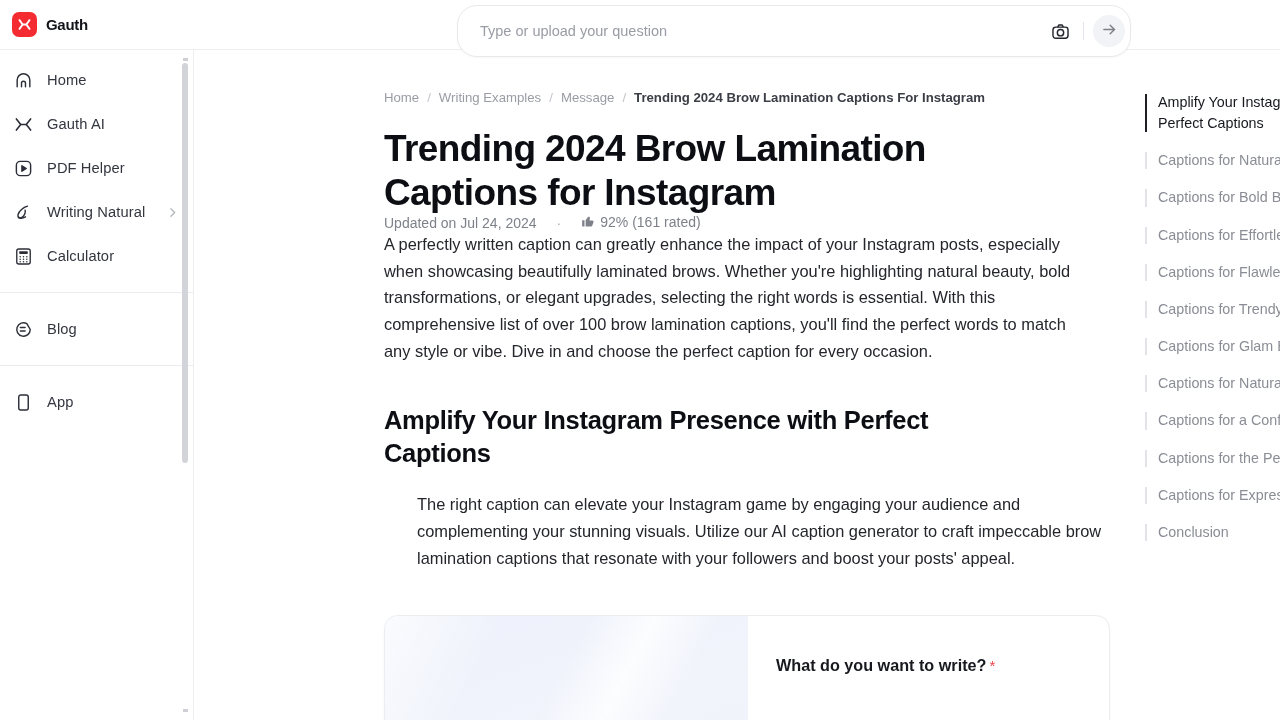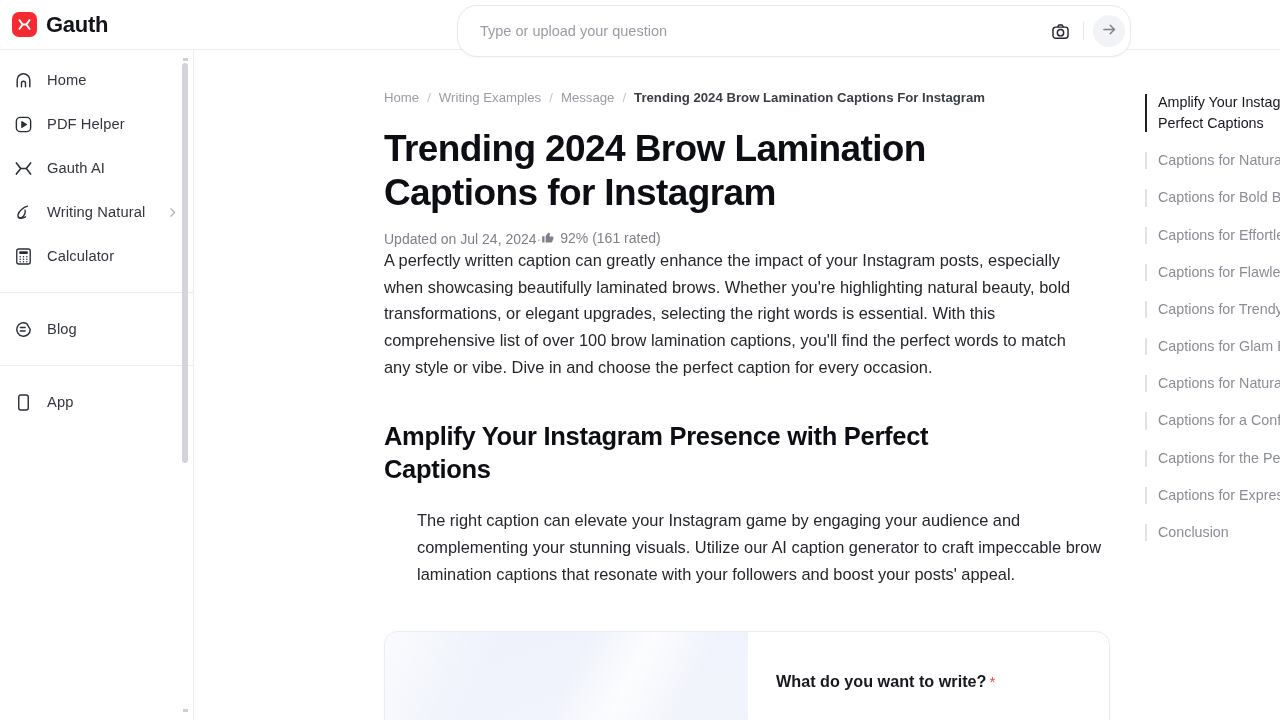--- a/index.html
+++ b/index.html
@@ -26,21 +26,21 @@
     height: 50px;
   }
   .brand-mark {
     width: 25px; height: 25px;
     border-radius: 7px;
     background: #f42b31;
     display: flex; align-items: center; justify-content: center;
     flex: 0 0 auto;
   }
   .brand-name {
-    font-size: 22px; font-weight: 700; color: #12141a;
+    font-size: 15px; font-weight: 700; color: #12141a;
     letter-spacing: -0.3px;
   }
 
   .searchwrap {
     position: absolute; left: 457px; top: 5px;
     width: 674px; height: 52px;
   }
   .searchbox {
     width: 100%; height: 100%;
     border: 1px solid #e9e9ed;
@@ -137,22 +137,21 @@
   .crumb-current { color: #3b3e46; font-weight: 700; }
 
   h1.title {
     margin-top: 22px;
     font-size: 37px; line-height: 1.18;
     font-weight: 800; color: #0c0e13;
     letter-spacing: -0.6px;
     max-width: 610px;
   }
   .meta {
-    margin-top: 16px;
-    display: flex; align-items: center; gap: 0;
+    display: flex; align-items: center; gap: 20px;
     font-size: 14px; color: #7e818a;
   }
   .meta-dot { color: #a9abb3; }
   .meta-rate { display: flex; align-items: flex-start; gap: 5px; }
 
   p.body {
     font-size: 16.4px; line-height: 1.62;
     color: #24262c;
     max-width: 712px;
   }
@@ -264,37 +263,37 @@
         <svg width="19" height="19" viewBox="0 0 24 24" fill="none" stroke="#2b2e38" stroke-width="1.8" stroke-linecap="round" stroke-linejoin="round">
           <path d="M4 20 V11.5 a8 8 0 0 1 16 0 V20"></path>
           <path d="M9.5 20 v-4.5 a2.5 2.5 0 0 1 5 0 V20"></path>
         </svg>
       </span>
       <span class="nav-label">Home</span>
     </div>
 
     <div class="nav-item">
       <span class="nav-ico">
-        <svg width="19" height="19" viewBox="0 0 24 24" fill="none" stroke="#2b2e38" stroke-width="1.8">
-          <rect x="3" y="3" width="18" height="18" rx="5"></rect>
-          <path d="M10 8.5 L15.5 12 L10 15.5 Z" fill="#2b2e38" stroke-linejoin="round"></path>
-        </svg>
-      </span>
-      <span class="nav-label">PDF Helper</span>
-    </div>
-
-    <div class="nav-item">
-      <span class="nav-ico">
         <svg width="19" height="19" viewBox="0 0 24 24" fill="none" stroke="#2b2e38" stroke-width="2" stroke-linecap="round" stroke-linejoin="round">
           <path d="M3 5 L8.5 12 L3 19"></path>
             <path d="M21 5 L15.5 12 L21 19"></path>
             <path d="M8.5 12 H15.5"></path>
         </svg>
       </span>
       <span class="nav-label">Gauth AI</span>
+    </div>
+
+    <div class="nav-item">
+      <span class="nav-ico">
+        <svg width="19" height="19" viewBox="0 0 24 24" fill="none" stroke="#2b2e38" stroke-width="1.8">
+          <rect x="3" y="3" width="18" height="18" rx="5"></rect>
+          <path d="M10 8.5 L15.5 12 L10 15.5 Z" fill="#2b2e38" stroke-linejoin="round"></path>
+        </svg>
+      </span>
+      <span class="nav-label">PDF Helper</span>
     </div>
 
     <div class="nav-item">
       <span class="nav-ico">
         <svg width="19" height="19" viewBox="0 0 24 24" fill="none" stroke="#2b2e38" stroke-width="1.8" stroke-linecap="round" stroke-linejoin="round">
           <path d="M17 4 C12 5.5 6 10 5 15 c-.6 3 2 4.5 4.5 3.5 C13 17 15 12 14 9"></path>
           <path d="M5.5 18.5 C8 19.5 12 19 14.5 17.5"></path>
         </svg>
       </span>
       <span class="nav-label">Writing Natural</span>

